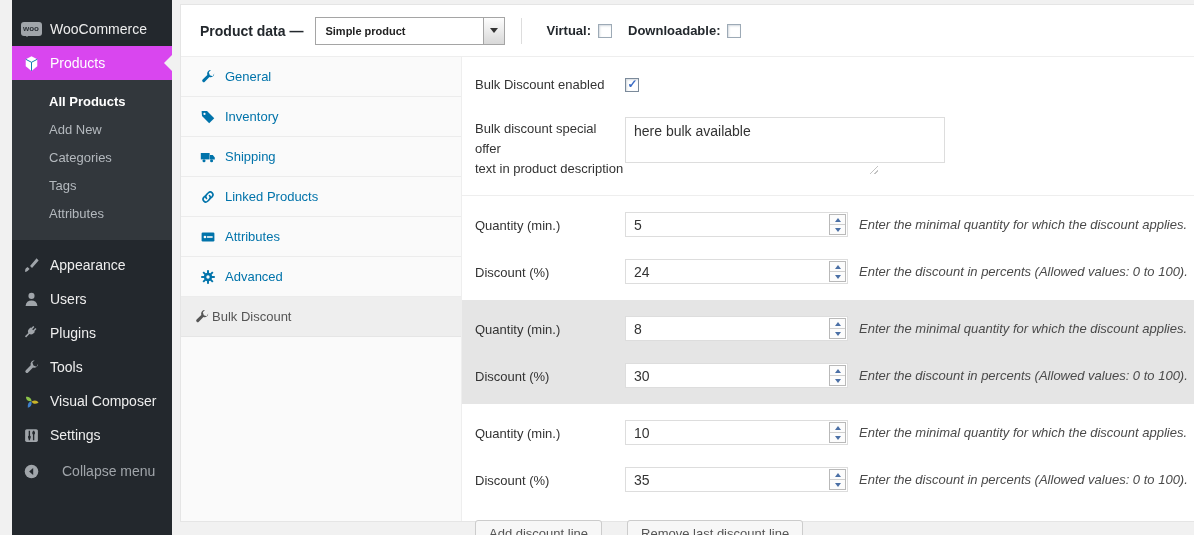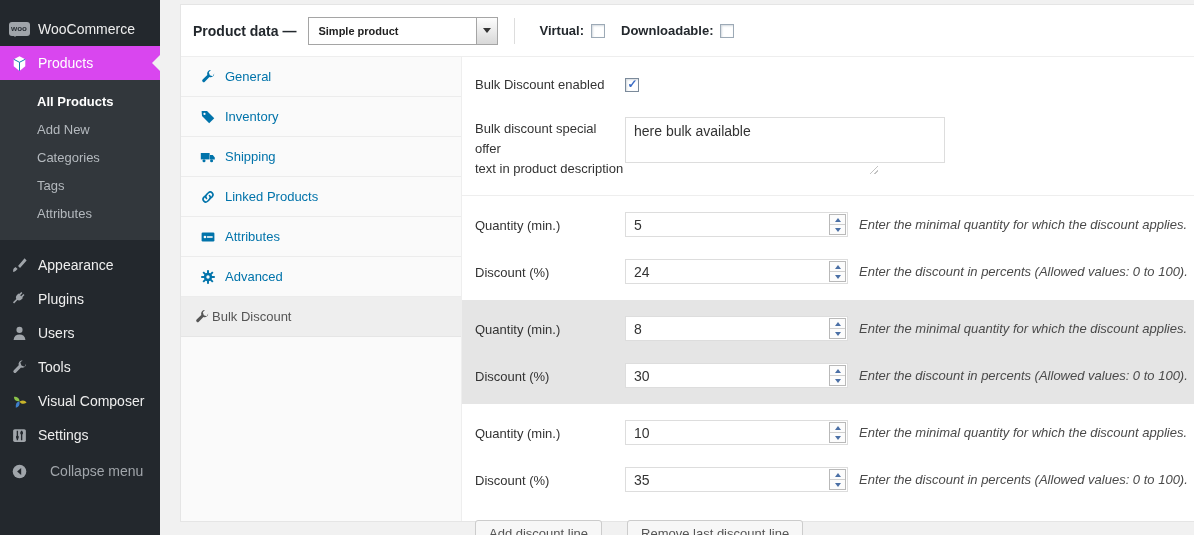--- a/index.html
+++ b/index.html
@@ -4,21 +4,21 @@
 <style>
   * { box-sizing: border-box; }
   html,body { margin:0; padding:0; }
   body {
     width:1194px; height:535px; overflow:hidden; position:relative;
     background:#f1f1f1; color:#333;
     font-family:"Liberation Sans", sans-serif; font-size:13px;
   }
 
   
-  .sidebar { position:absolute; left:0; top:0; width:160px; height:535px; background:#23282d; padding-top:12px; }
+  .sidebar { position:absolute; left:12px; top:0; width:160px; height:535px; background:#23282d; padding-top:12px; }
   .menu-item { display:flex; align-items:center; height:34px; padding-left:8px; color:#eee; font-size:14px; cursor:pointer; position:relative; }
   .menu-item .mi-icon { width:22px; flex:0 0 22px; display:flex; justify-content:center; margin-right:8px; color:#a0a5aa; }
   .menu-item.active { background:#d946ef; color:#fff; }
   .menu-item.active .mi-icon { color:#fff; }
   .menu-item.active::after { content:""; position:absolute; right:0; top:50%; margin-top:-8px;
     border:8px solid transparent; border-right-color:#f1f1f1; }
   .woo-bubble { width:21px; height:14px; background:#a0a5aa; border-radius:3px; position:relative;
     font-size:8px; font-weight:bold; color:#2b3137; text-align:center; line-height:14px; letter-spacing:0; }
   .woo-bubble::after { content:""; position:absolute; left:3px; bottom:-4px;
     border:3px solid transparent; border-top-color:#a0a5aa; }
@@ -26,21 +26,21 @@
   .submenu-item { height:28px; line-height:28px; padding-left:37px; color:#b4b9be; font-size:13px; cursor:pointer; }
   .submenu-item.current { color:#fff; font-weight:bold; }
   .side-gap { height:8px; }
   .collapse-gap { height:2px; }
   .menu-item.dim { color:#a0a5aa;gap:12px; }
 
   
   .content { position:absolute; left:160px; top:0; right:0; bottom:0; padding:4px 0 13px 20px; }
   .panel { background:#fff; border:1px solid #e5e5e5; border-right:none; height:100%; display:flex; flex-direction:column; }
 
-  .panel-header { flex:0 0 52px; display:flex; align-items:center; padding:0 12px; border-bottom:1px solid #eee; }
+  .panel-header { flex:0 0 52px; display:flex; align-items:center; padding:0 19px; border-bottom:1px solid #eee; }
   .panel-title { font-weight:bold; font-size:14px; color:#23282d; margin-right:12px; white-space:nowrap; }
   .select { width:190px; height:28px; border:1px solid #a5a5a5; background:#fff; display:flex; align-items:stretch; cursor:pointer; }
   .select-value { flex:1; display:flex; align-items:center; padding-left:9px; font-weight:bold; font-size:11px; color:#222; }
   .select-btn { width:21px; border-left:1px solid #a5a5a5; background:linear-gradient(#fdfdfd,#d8d8d8); display:flex; align-items:center; justify-content:center; }
   .select-btn::after { content:""; border:4px solid transparent; border-top:5px solid #333; margin-top:4px; }
   .vsep { width:1px; height:26px; background:#ddd; margin:0 8px 0 16px; }
   .hdr-check { display:flex; align-items:center; margin-left:16px; }
   .hdr-check .hlabel { font-weight:bold; color:#23282d; margin-right:7px; }
   .cb { width:14px; height:14px; border:1px solid #9daab6; background:#fff;
     box-shadow:inset 1px 1px 2px rgba(110,130,150,.3); display:flex; align-items:center; justify-content:center; cursor:pointer; }
@@ -129,36 +129,36 @@
       <svg width="17" height="17" viewBox="0 0 20 20" fill="currentColor">
           <path d="M2.5 17.5c3.2 0 3.7-2.1 5.3-3.3l-2.4-2.4c-1.7 1.6-2.9 1-2.9 5.7zM8.3 10.6l2.3 2.3L18.4 4 16 1.6z"></path>
         </svg>
     </span>
     <span>Appearance</span>
   </div>
 
   <div class="menu-item">
     <span class="mi-icon">
       <svg width="17" height="17" viewBox="0 0 20 20" fill="currentColor">
+          <circle cx="10" cy="5.8" r="3.6"></circle>
+          <path d="M3 17.5c.5-4.2 3.1-6.3 7-6.3s6.5 2.1 7 6.3z"></path>
+        </svg>
+    </span>
+    <span>Users</span>
+  </div>
+
+  <div class="menu-item">
+    <span class="mi-icon">
+      <svg width="17" height="17" viewBox="0 0 20 20" fill="currentColor">
           <g transform="rotate(45 10 10)">
             <path d="M8.6 2.2v3.6H7V2.2H5.2v3.6h-1v2.6c0 1.9 1 3.3 2.7 3.8v5.6h1.9v-5.6c1.7-.5 2.7-1.9 2.7-3.8V5.8h-1V2.2z"></path>
           </g>
         </svg>
     </span>
     <span>Plugins</span>
-  </div>
-
-  <div class="menu-item">
-    <span class="mi-icon">
-      <svg width="17" height="17" viewBox="0 0 20 20" fill="currentColor">
-          <circle cx="10" cy="5.8" r="3.6"></circle>
-          <path d="M3 17.5c.5-4.2 3.1-6.3 7-6.3s6.5 2.1 7 6.3z"></path>
-        </svg>
-    </span>
-    <span>Users</span>
   </div>
 
   <div class="menu-item">
     <span class="mi-icon">
       <svg width="17" height="17" viewBox="0 0 20 20" fill="currentColor">
           <path d="M17.8 5.5a4.6 4.6 0 0 1-6 4.6l-5.8 5.8a1.9 1.9 0 0 1-2.7-2.7l5.8-5.8a4.6 4.6 0 0 1 4.6-6L11 4.1l1.3 3.6 3.6 1.3z"></path>
         </svg>
     </span>
     <span>Tools</span>
   </div>

